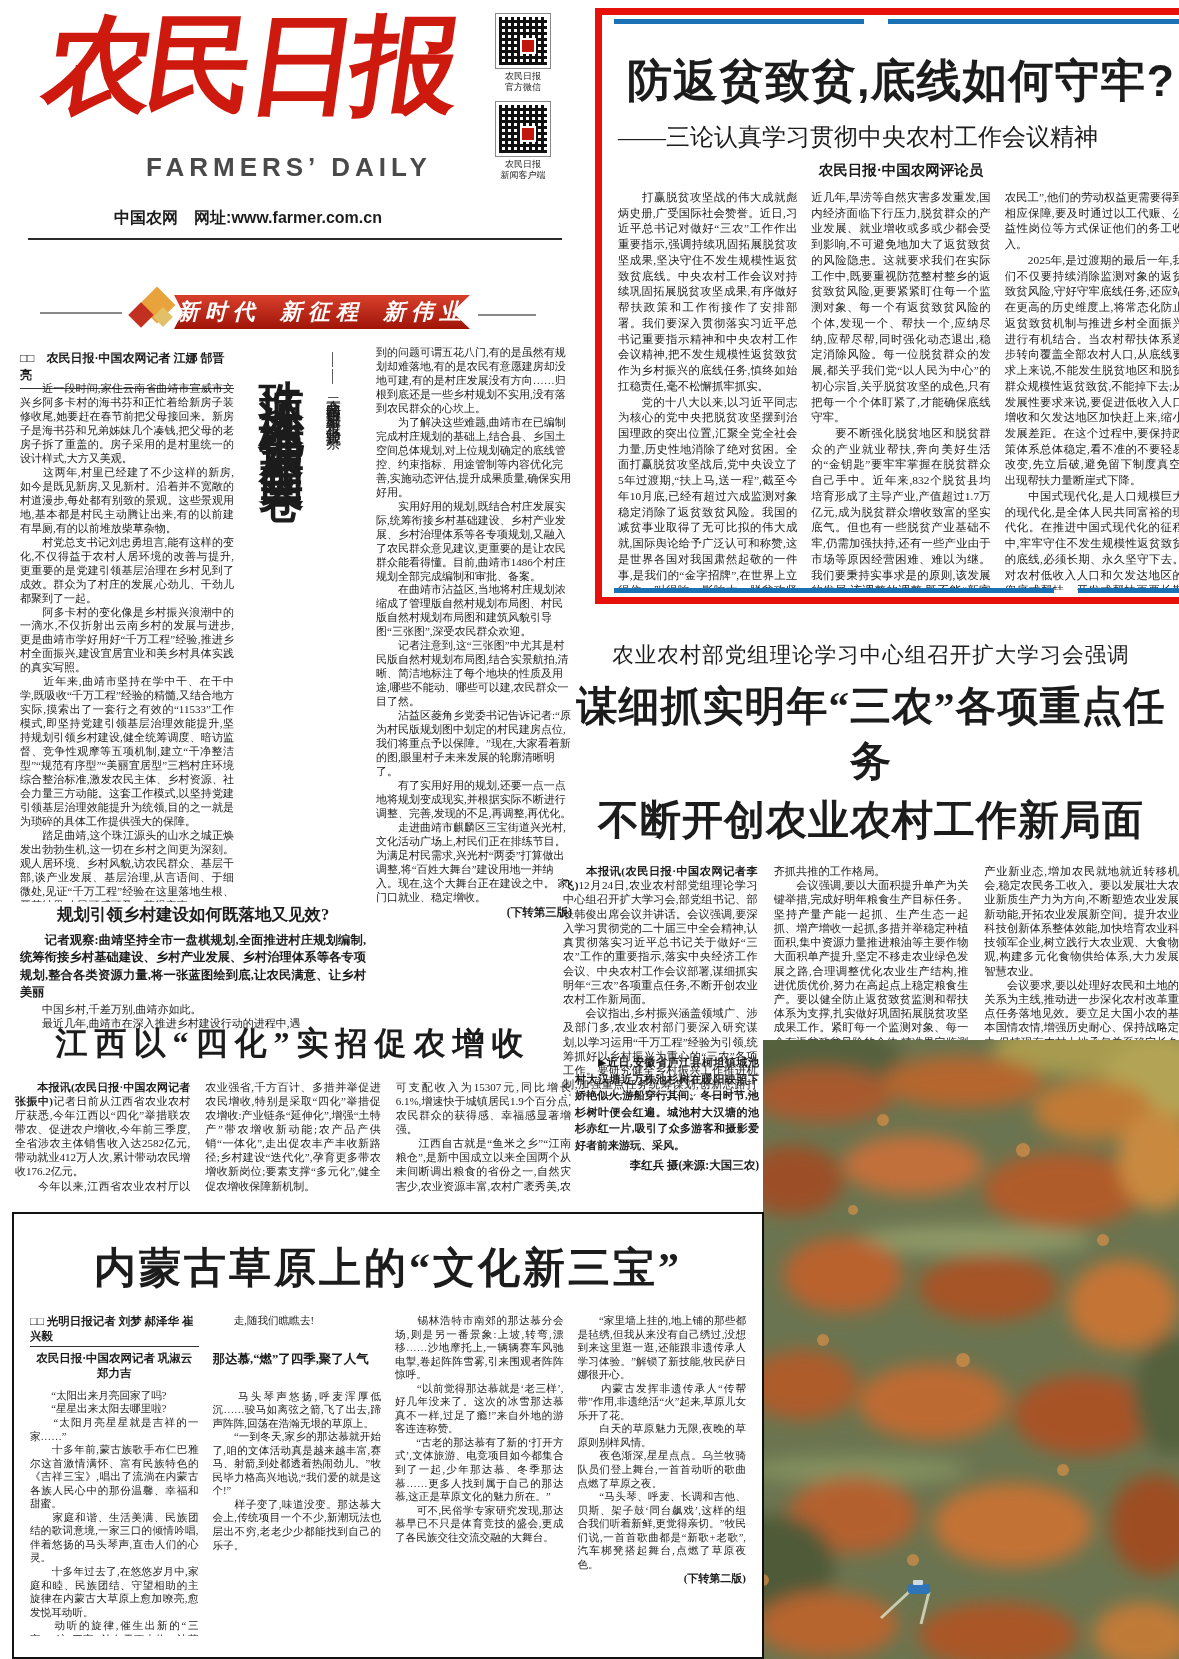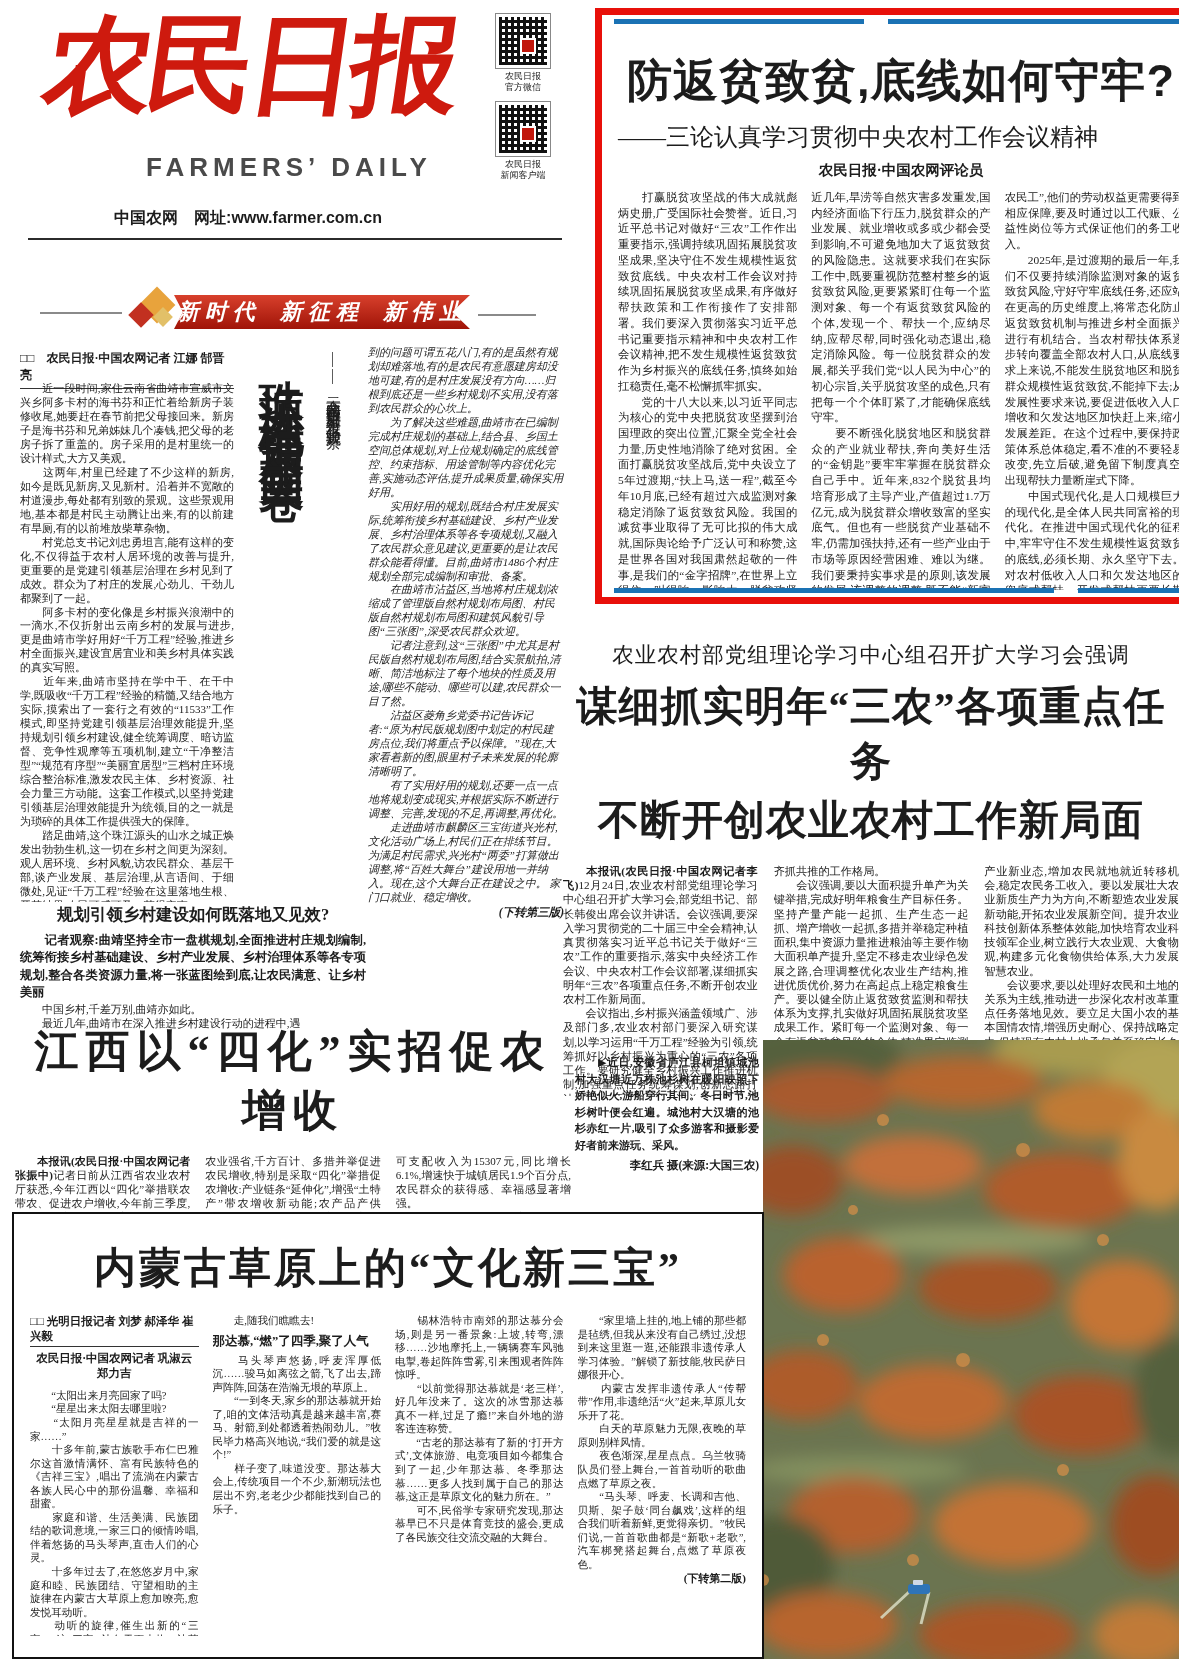--- a/index.html
+++ b/index.html
@@ -77,44 +77,44 @@
   .zy { position:absolute; left:20px; top:338px; width:550px; height:684px; }
   .zy-byline { position:absolute; left:0; top:12px; width:214px; font-size:12px; font-weight:bold;
                border-bottom:1.5px solid #333; padding-bottom:4px; }
   .zy-left { position:absolute; left:0; top:44px; width:214px; height:520px; overflow:hidden;
              font-size:11px; line-height:1.27; }
   .zy-mid { position:absolute; left:228px; top:6px; width:120px; height:588px; display:flex; }
   .zy-title { writing-mode:vertical-rl; font-size:45px; font-weight:bold; letter-spacing:11px;
               line-height:1.5; font-family:"DejaVu Sans",sans-serif; }
   .zy-subtitle { writing-mode:vertical-rl; font-size:15px; letter-spacing:2px; line-height:1.6;
                  margin-left:6px; padding-top:8px; }
-  .zy-right { position:absolute; left:348px; top:8px; width:196px; height:660px; overflow:hidden;
-              font-size:11px; line-height:1.27;font-style:italic; }
+  .zy-right { position:absolute; left:356px; top:8px; width:196px; height:660px; overflow:hidden;
+              font-size:11px; line-height:1.27; }
   .zy-right-end { display:inline; }
   .zy-jump { text-align:right; font-weight:bold; font-size:11.5px; }
   .zy-bottom { position:absolute; left:0; top:566px; width:346px; }
   .zy-subhead { text-align:center; font-size:16.5px; font-weight:bold; }
   .zy-lede { margin-top:6px; font-size:12.3px; font-weight:bold; line-height:1.42; }
   .zy-closing { margin-top:1px; font-size:11px; line-height:1.27; }
 
   
   .jx { position:absolute; left:15px; top:1022px; width:556px; }
-  .jx-head { text-align:center; font-size:44px; font-weight:bold; letter-spacing:7px; }
+  .jx-head { text-align:center; font-size:32px; font-weight:bold; letter-spacing:7px; }
   .jx-cols { margin-top:14px; display:flex; gap:15px; }
   .jx-col { width:176px; height:115px; overflow:hidden; font-size:11px; line-height:1.28; }
 
   
   .nm { position:absolute; left:12px; top:1212px; width:752px; height:447px;
         border:2px solid #111; padding:0 16px; background:#fff; }
   .nm-head { margin-top:26px; text-align:center; font-size:42px; font-weight:bold; letter-spacing:3px; }
   .nm-cols { margin-top:18px; display:flex; gap:14px; }
   .nm-col { width:172px; height:322px; overflow:hidden; font-size:10.6px; line-height:1.28; }
   .nm-byline1 { font-size:11.5px; font-weight:bold; border-bottom:1.5px solid #333; padding-bottom:3px; }
   .nm-byline2 { font-size:11.5px; font-weight:bold; text-align:center; margin:4px 0 8px 0; }
-  .nm-sub { font-size:12.5px; font-weight:bold; margin:5px 0; }
+  .nm-sub { font-size:12.5px; font-weight:bold; margin:23px 0; }
   .nm-jump { text-align:right; font-weight:bold; font-size:11px; }
 </style>
 </head>
 <body>
 
 <div class="page">
 
   <div class="masthead">
     <div class="mast-title">农民日报</div>
     <div class="mast-en">FARMERS’ DAILY</div>

